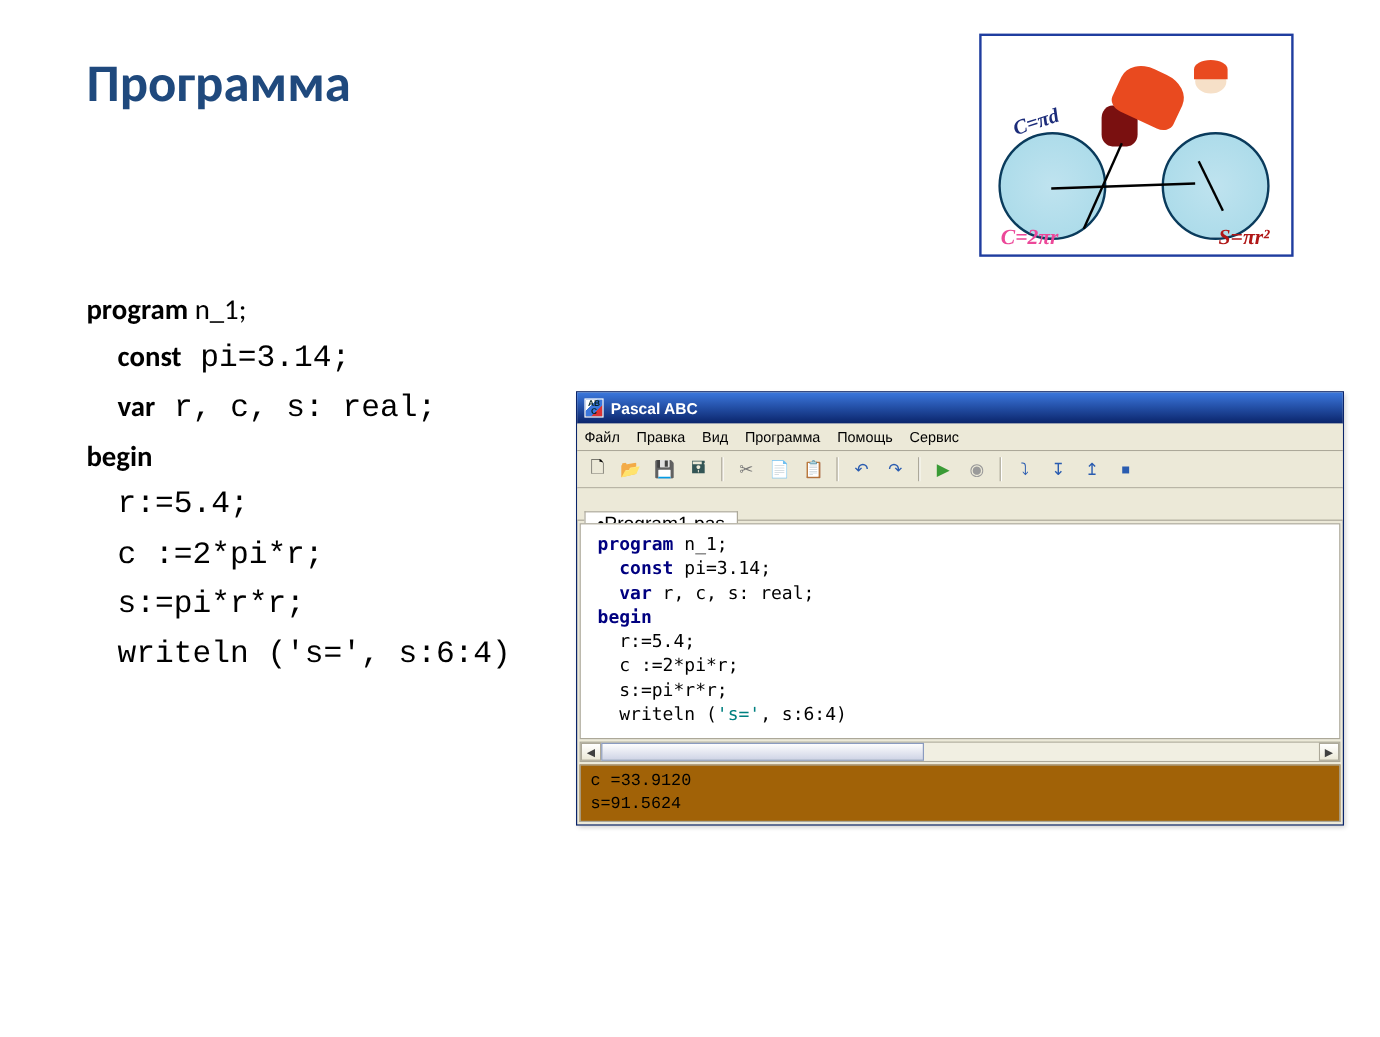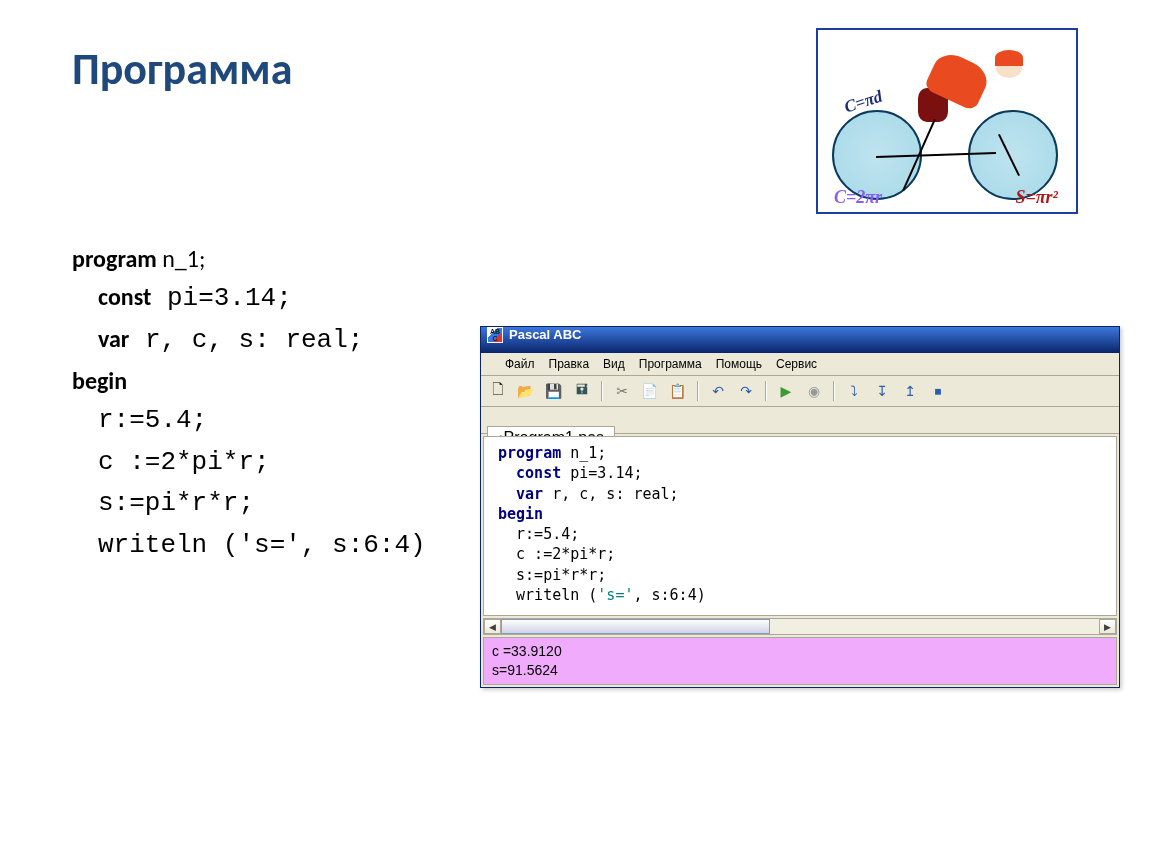--- a/index.html
+++ b/index.html
@@ -49,21 +49,21 @@
     position: absolute;
     background: #000;
   }
   .formula {
     position: absolute;
     font-family: "Comic Sans MS", cursive;
     font-style: italic;
     font-weight: bold;
   }
   .formula.c1 { left: 26px; top: 62px; font-size: 17px; color: #1c2c7a; transform: rotate(-18deg);}
-  .formula.c2 { left: 16px; bottom: 4px; font-size: 18px; color: #8b5cf6; }
+  .formula.c2 { left: 16px; bottom: 4px; font-size: 18px; color: #ec4899; }
   .formula.s  { right: 18px; bottom: 4px; font-size: 18px; color: #b01717; }
   .torso {
     position: absolute;
     width: 56px; height: 44px;
     background: #e94a1f;
     border-radius: 40% 40% 20% 20%;
     left: 112px; top: 28px;
     transform: rotate(25deg);
   }
   .head {
@@ -111,39 +111,40 @@
     background: #ece9d8;
     border: 1px solid #0a246a;
     font-family: Tahoma, sans-serif;
     font-size: 12px;
     box-shadow: 2px 2px 4px rgba(0,0,0,0.2);
   }
   .titlebar {
     height: 26px;
     background: linear-gradient(to bottom, #3b77dd 0%, #0a246a 100%);
     display: flex;
+    align-items: center;
     padding: 0 6px;
     color: #fff;
     font-size: 13px;
     font-weight: bold;
   }
   .titlebar .app-icon {
     width: 16px; height: 16px;
     margin-right: 6px;
     background: linear-gradient(135deg,#fff 0 33%,#3b77dd 33% 66%,#d33 66%);
     border: 1px solid #fff;
     display:inline-block;
     font-size:7px;
     line-height:7px;
     color:#022;
     text-align:center;
   }
   .menubar {
     background: #ece9d8;
-    padding: 4px 24px;
+    padding: 4px 6px;
     display: flex;
     gap: 14px;
     border-bottom: 1px solid #aca899;
   }
   .menubar span { cursor: default; }
   .toolbar {
     background: #ece9d8;
     padding: 4px 6px;
     display: flex;
     align-items: center;
@@ -210,25 +211,25 @@
   .hscroll .track {
     flex:1; height:15px; background:#f1efe2;
     position:relative;
   }
   .hscroll .thumb {
     position:absolute; left:0; width:45%; height:100%;
     background: linear-gradient(#fdfdfd,#cfd4e6);
     border:1px solid #8a9bc0;
   }
   .output {
-    background: #f0abfc;
+    background: #a16207;
     border: 1px solid #aca899;
     margin: 0 2px 2px 2px;
     padding: 4px 8px;
-    font-family: Liberation Sans, sans-serif;
+    font-family: Liberation Mono, monospace;
     font-size: 14px;
     line-height: 1.35;
     white-space: pre;
     min-height: 42px;
   }
 </style>
 </head>
 <body>
 
 <div class="slide-title">Программа</div>

